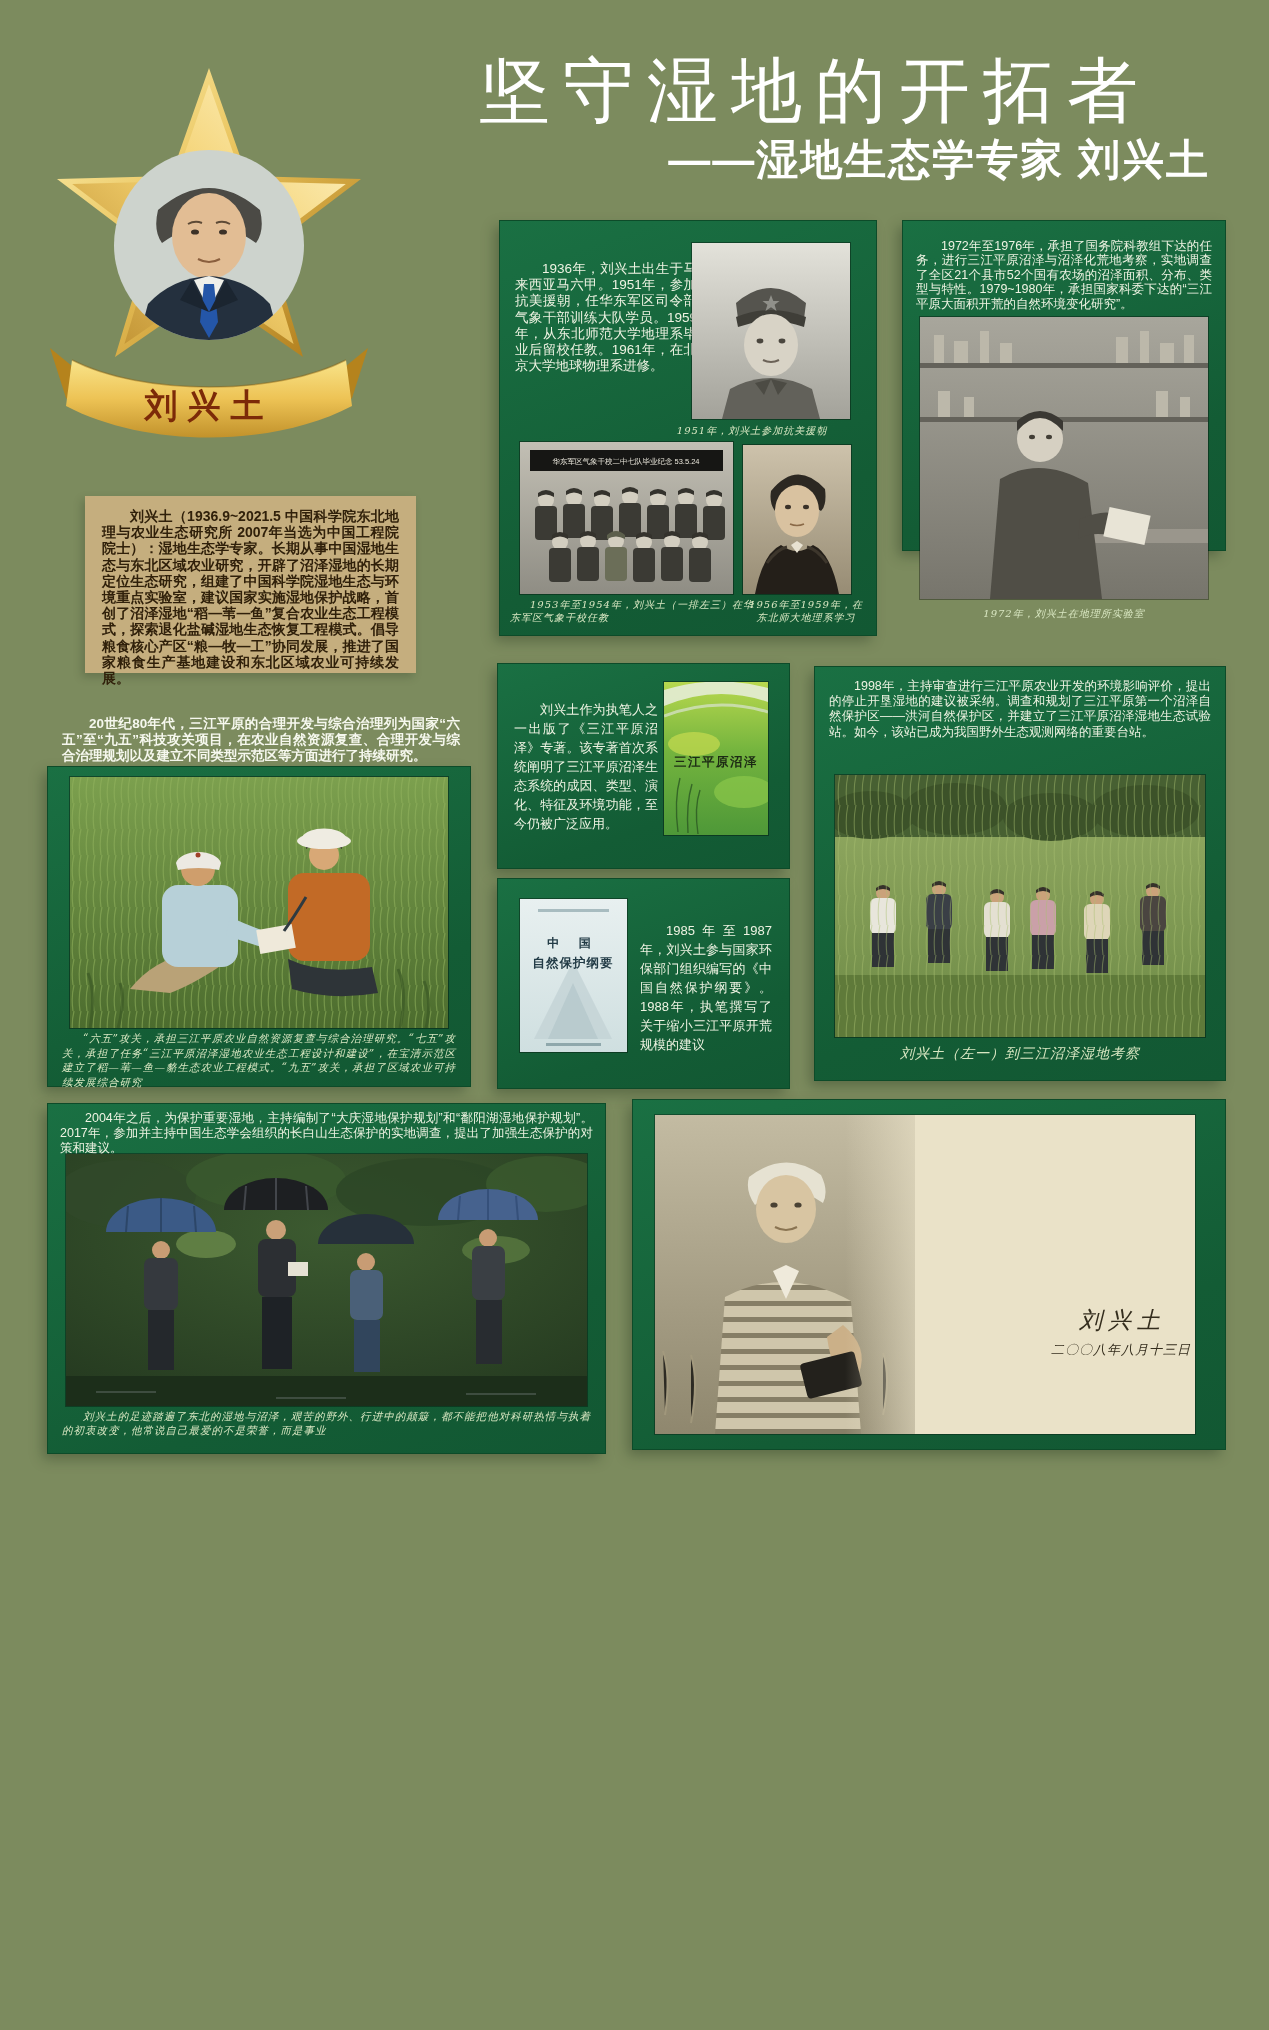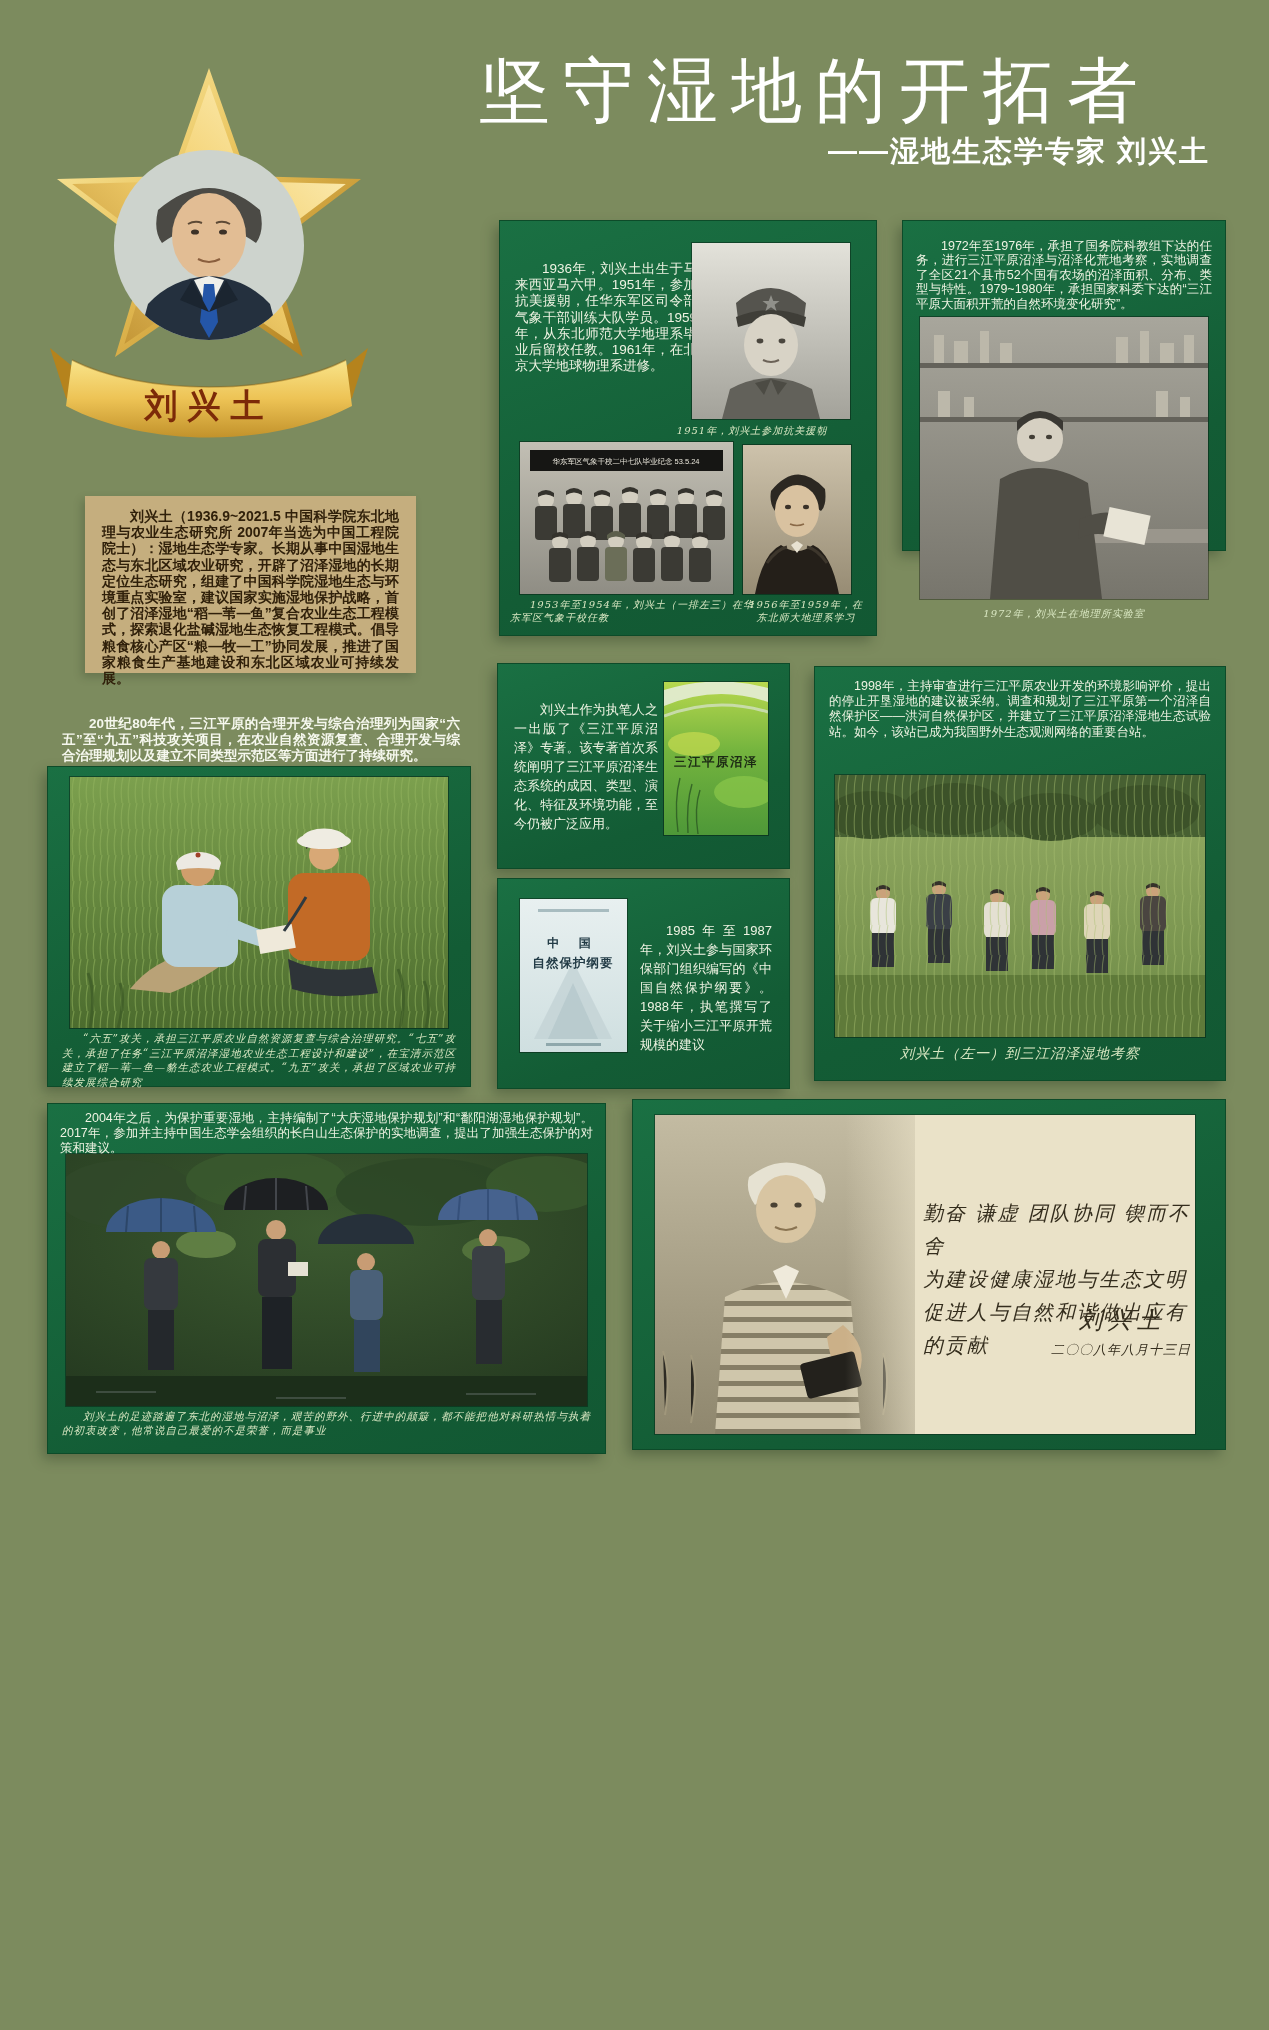--- a/index.html
+++ b/index.html
@@ -4,21 +4,21 @@
 <style>
   html,body{margin:0;padding:0;background:#59644650;}
   body{background:#596446;}
   .poster{position:relative;width:1269px;height:2030px;background:#7c8b5e;overflow:hidden;
           font-family:"Liberation Sans","DejaVu Sans",sans-serif;}
 
   
   .title-main{position:absolute;left:420px;top:44px;width:790px;text-align:center;
               color:#ffffff;font-size:71px;font-weight:normal;letter-spacing:13px;white-space:nowrap;}
   .title-sub{position:absolute;left:420px;top:132px;width:790px;text-align:right;
-             color:#ffffff;font-size:29px;font-weight:bold;letter-spacing:2px;white-space:nowrap;}
+             color:#ffffff;font-size:42px;font-weight:bold;letter-spacing:2px;white-space:nowrap;}
 
   
   .star-wrap{position:absolute;left:42px;top:60px;width:334px;height:412px;}
 
   
   .bio-box{position:absolute;left:85px;top:496px;width:331px;height:177px;box-sizing:border-box;
            background:#c5ae7e;padding:12px 17px 10px;color:#30200a;font-size:14px;line-height:16.2px;
            font-weight:bold;text-align:justify;box-shadow:-3px 4px 8px rgba(40,50,30,.25);}
   .bio-box p{margin:0;text-indent:2em;}
 
@@ -466,24 +466,18 @@
         <ellipse cx="131" cy="94" rx="30" ry="34" fill="#d8c5a2"></ellipse>
         <ellipse cx="119" cy="90" rx="3.6" ry="2.6" fill="#4a4234"></ellipse>
         <ellipse cx="143" cy="90" rx="3.6" ry="2.6" fill="#4a4234"></ellipse>
         <path d="M120,112 Q131,118 142,112" stroke="#8a7452" stroke-width="2" fill="none"></path>
         <path d="M60,319 L70,182 Q131,150 196,186 L206,319 Z" fill="url(#s10st)"></path>
         <polygon points="118,156 131,150 144,156 131,184" fill="#efeadb"></polygon>
         <path d="M188,210 Q214,232 204,258 L182,262 Q174,238 172,222 Z" fill="#cbb088"></path>
         <rect x="148" y="242" width="56" height="36" rx="4" fill="#23211c" transform="rotate(-14 176 260)"></rect>
         <rect x="190" y="0" width="110" height="319" fill="url(#s10fade)"></rect>
       </svg>
-      <div class="motto-lines">
-        <div>勤奋 谦虚 团队协同 锲而不舍</div>
-        <div>为建设健康湿地与生态文明</div>
-        <div>促进人与自然和谐做出应有</div>
-        <div>的贡献</div>
-      </div>
       <div class="motto-sign">刘兴土</div>
       <div class="motto-date">二〇〇八年八月十三日</div>
     </div>
   </div>
 
 </div>
 
 </body></html>

